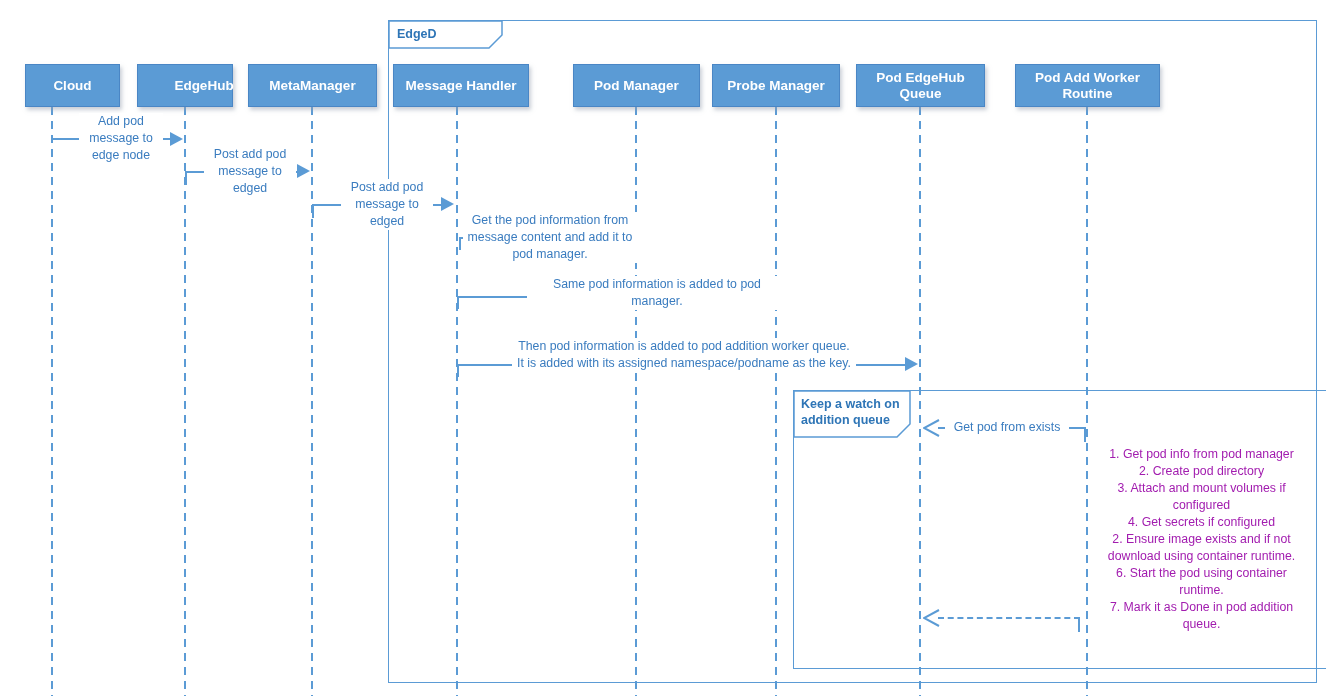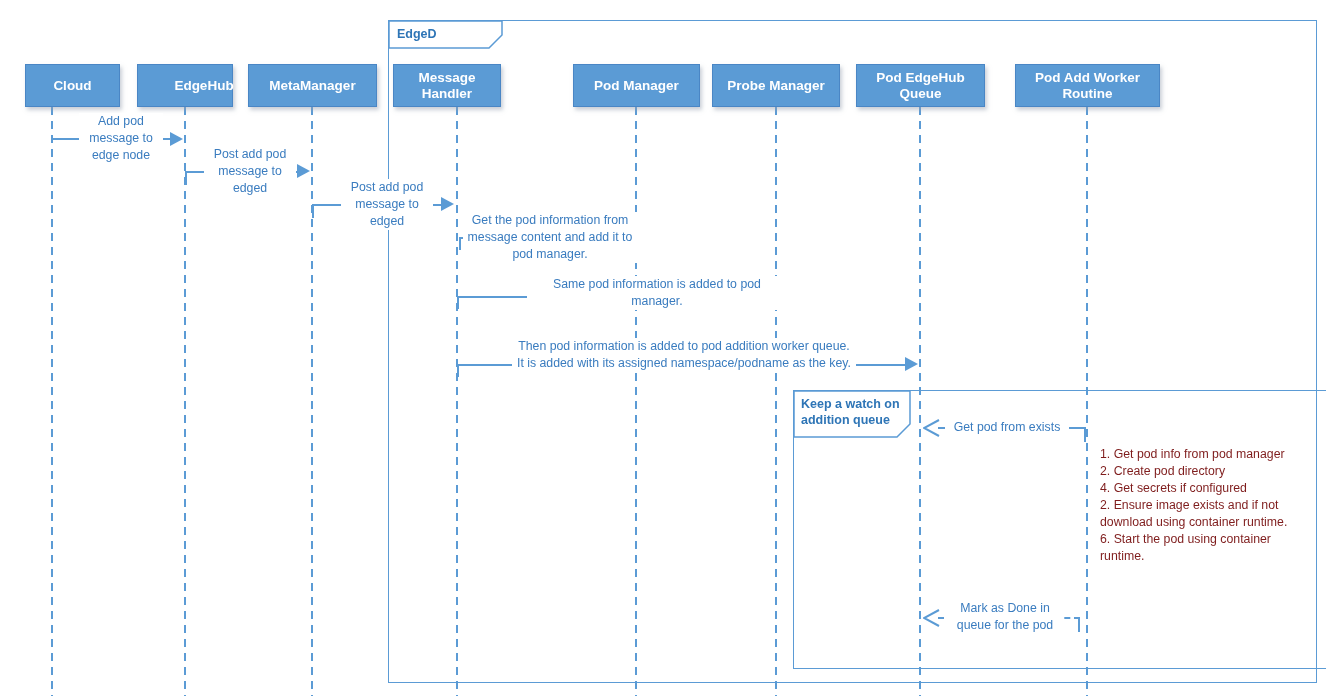--- a/index.html
+++ b/index.html
@@ -30,21 +30,21 @@
   .arrow-solid{
     position:absolute;width:0;height:0;
     border-top:7px solid transparent;border-bottom:7px solid transparent;
     border-left:13px solid #5b9bd5;
   }
   .msg-text{
     position:absolute;color:#3a7cbf;font-size:12.3px;line-height:17px;text-align:center;
     background:#ffffff;padding:0 2px;
   }
   .note-list{
-    position:absolute;color:#7f1d1d;font-size:12.3px;line-height:17px;text-align:left;
+    position:absolute;color:#a21caf;font-size:12.3px;line-height:17px;text-align:center;
   }
   .note-item{margin:0;}
   .open-arrow{position:absolute;}
 </style>
 </head>
 <body>
 
 <div id="canvas">
 
   <div class="frame" style="left:388px;top:20px;width:929px;height:663px;">
@@ -66,21 +66,21 @@
   <div class="lifeline" style="left:311px;"></div>
   <div class="lifeline" style="left:456px;"></div>
   <div class="lifeline" style="left:635px;"></div>
   <div class="lifeline" style="left:775px;"></div>
   <div class="lifeline" style="left:919px;"></div>
   <div class="lifeline" style="left:1086px;"></div>
 
   <div class="actor" style="left:5px;width:95px;margin-left:20px;">Cloud</div>
   <div class="actor" style="left:137px;width:96px;padding-left:42px;">EdgeHub</div>
   <div class="actor" style="left:248px;width:129px;">MetaManager</div>
-  <div class="actor" style="left:393px;width:108px;">Message Handler</div>
+  <div class="actor" style="left:393px;width:136px;">Message Handler</div>
   <div class="actor" style="left:573px;width:127px;">Pod Manager</div>
   <div class="actor" style="left:712px;width:128px;">Probe Manager</div>
   <div class="actor" style="left:856px;width:129px;">Pod EdgeHub Queue</div>
   <div class="actor" style="left:1015px;width:145px;">Pod Add Worker Routine</div>
 
   <div class="msg-line" style="left:52px;top:138px;width:119px;"></div>
   <div class="arrow-solid" style="left:170px;top:132px;"></div>
   <div class="msg-text" style="left:79px;top:113px;width:80px;">Add pod message to edge node</div>
 
   <div class="msg-stub-v" style="left:185px;top:171px;height:14px;"></div>
@@ -113,23 +113,24 @@
   <svg class="open-arrow" style="left:923px;top:419px;" width="17" height="18" viewBox="0 0 17 18">
     <path d="M16 1 L1 9 L16 17" fill="none" stroke="#5b9bd5" stroke-width="2"></path>
   </svg>
   <div class="msg-text" style="left:945px;top:419px;width:120px;">Get pod from exists</div>
 
   <div class="msg-line dashed" style="left:938px;top:617px;width:142px;"></div>
   <div class="msg-stub-v" style="left:1078px;top:617px;height:15px;"></div>
   <svg class="open-arrow" style="left:923px;top:609px;" width="17" height="18" viewBox="0 0 17 18">
     <path d="M16 1 L1 9 L16 17" fill="none" stroke="#5b9bd5" stroke-width="2"></path>
   </svg>
-  <div class="msg-text" style="left:947px;top:600px;width:112px;">Mark as Done in queue for the pod</div>
 
   <div class="note-list" style="left:1100px;top:446px;width:203px;">
     <div class="note-item">1. Get pod info from pod manager</div>
     <div class="note-item">2. Create pod directory</div>
+    <div class="note-item">3. Attach and mount volumes if configured</div>
     <div class="note-item">4. Get secrets if configured</div>
     <div class="note-item">2. Ensure image exists and if not download using container runtime.</div>
     <div class="note-item">6. Start the pod using container runtime.</div>
+    <div class="note-item">7. Mark it as Done in pod addition queue.</div>
   </div>
 
 </div>
 
 </body></html>

